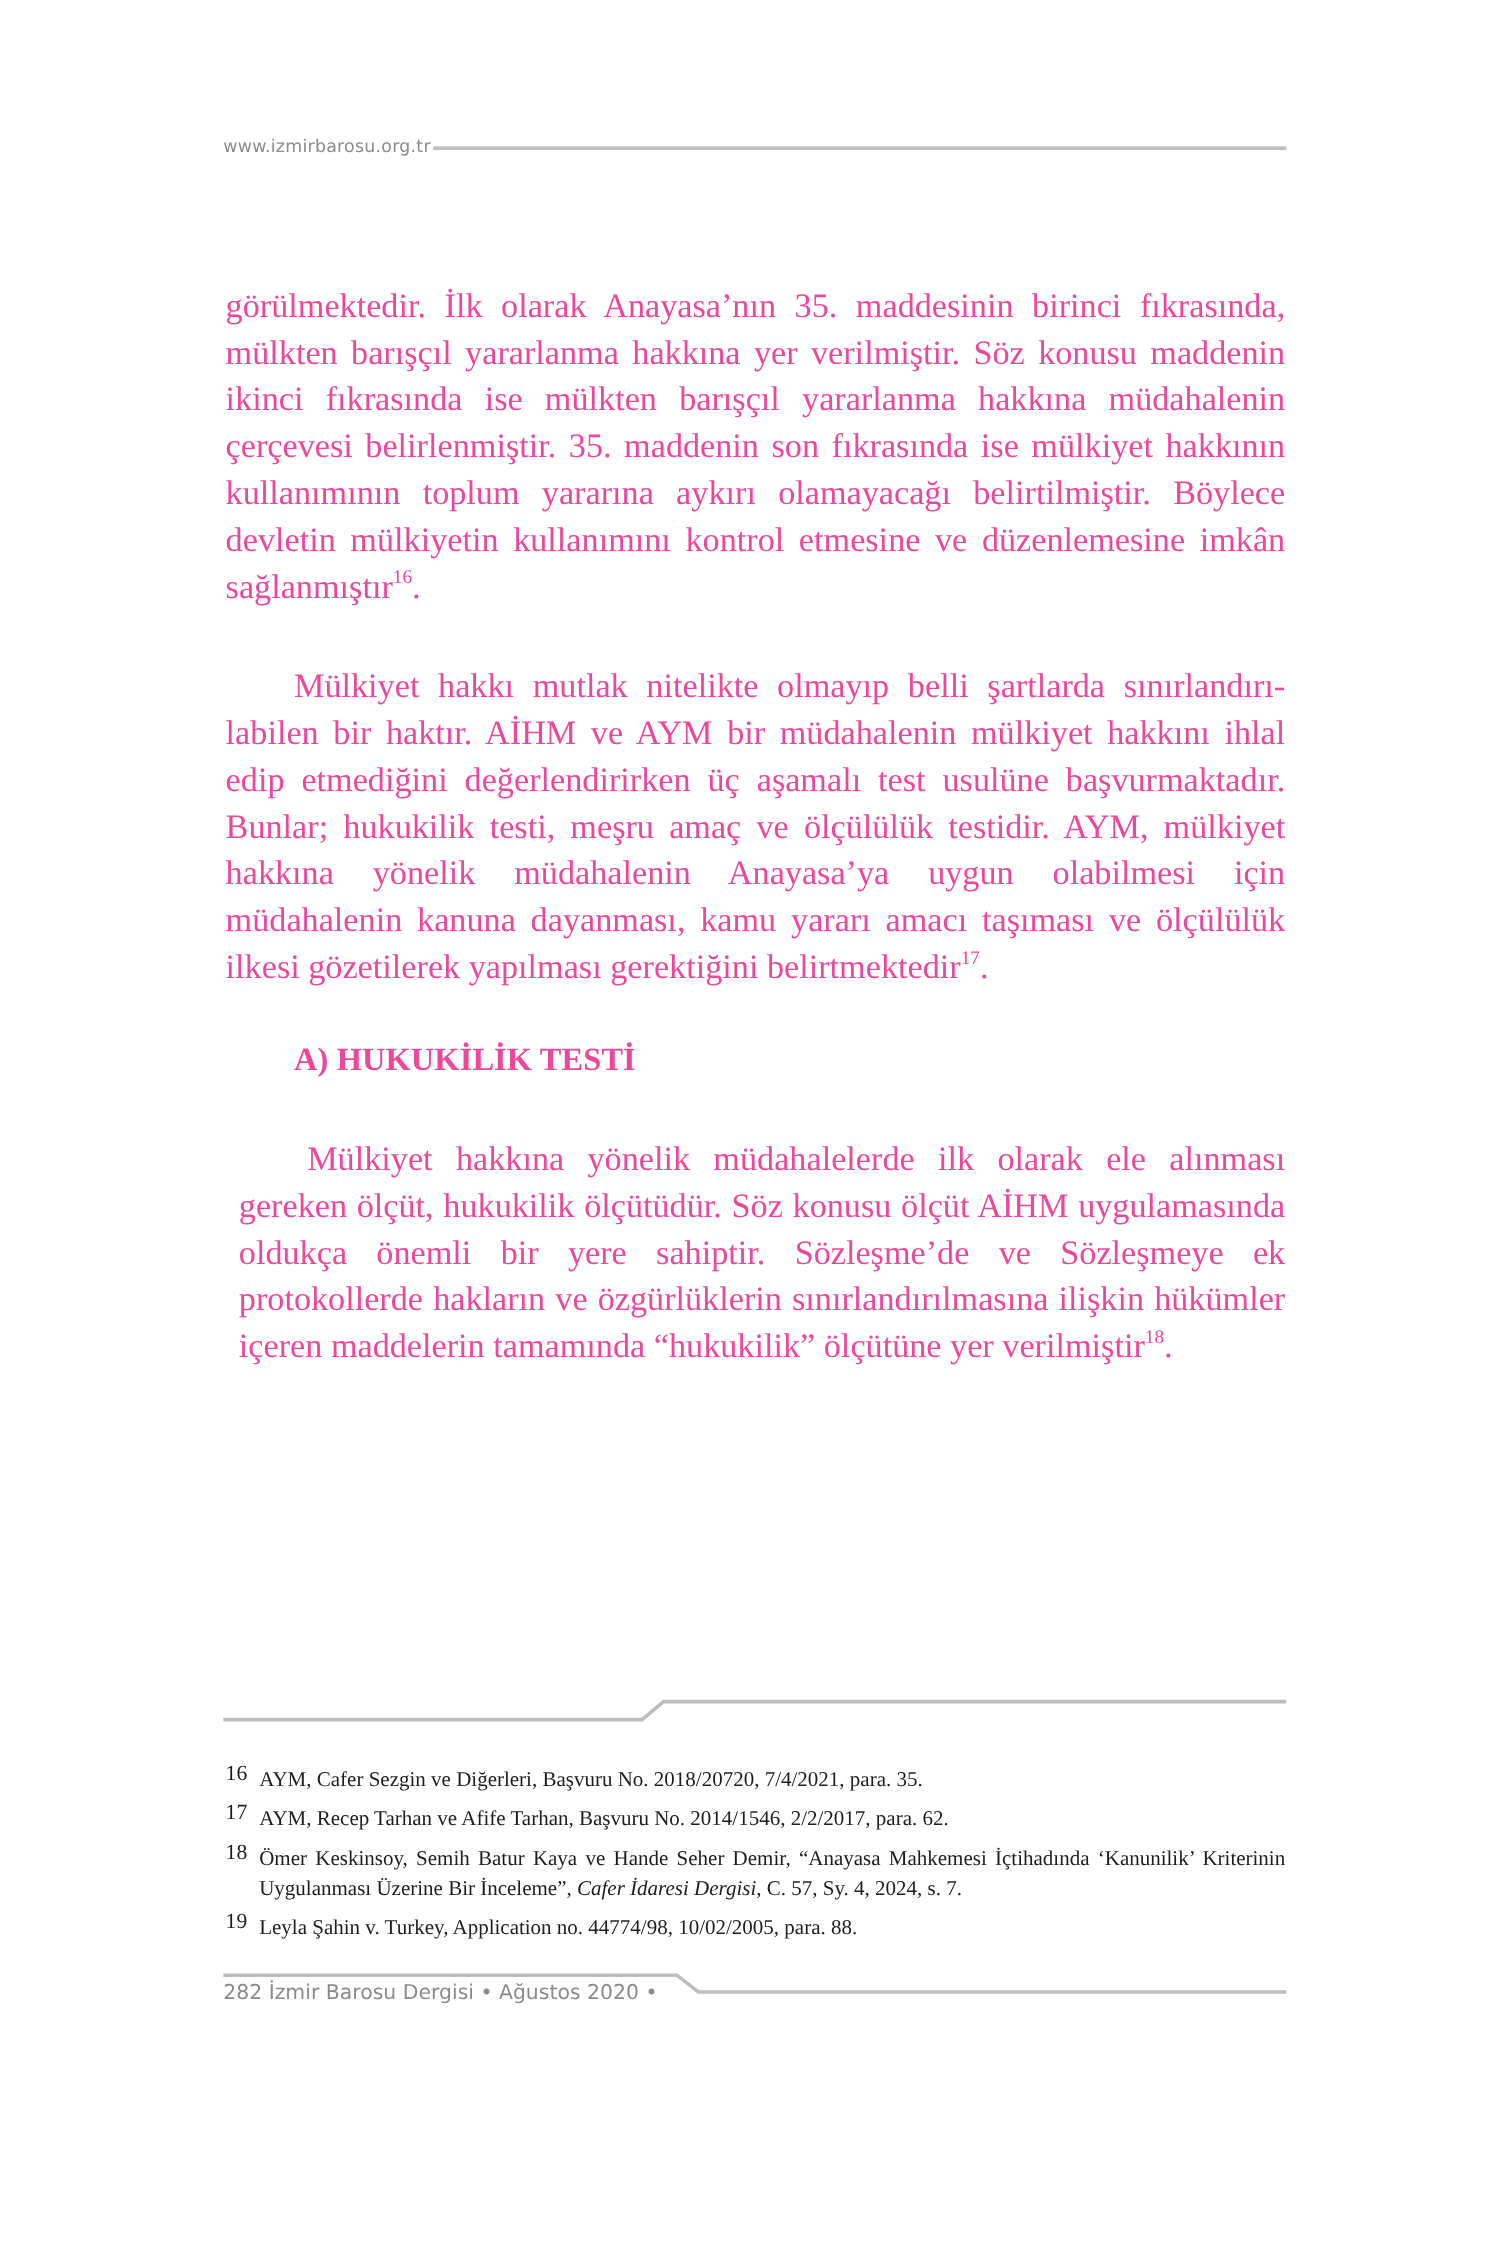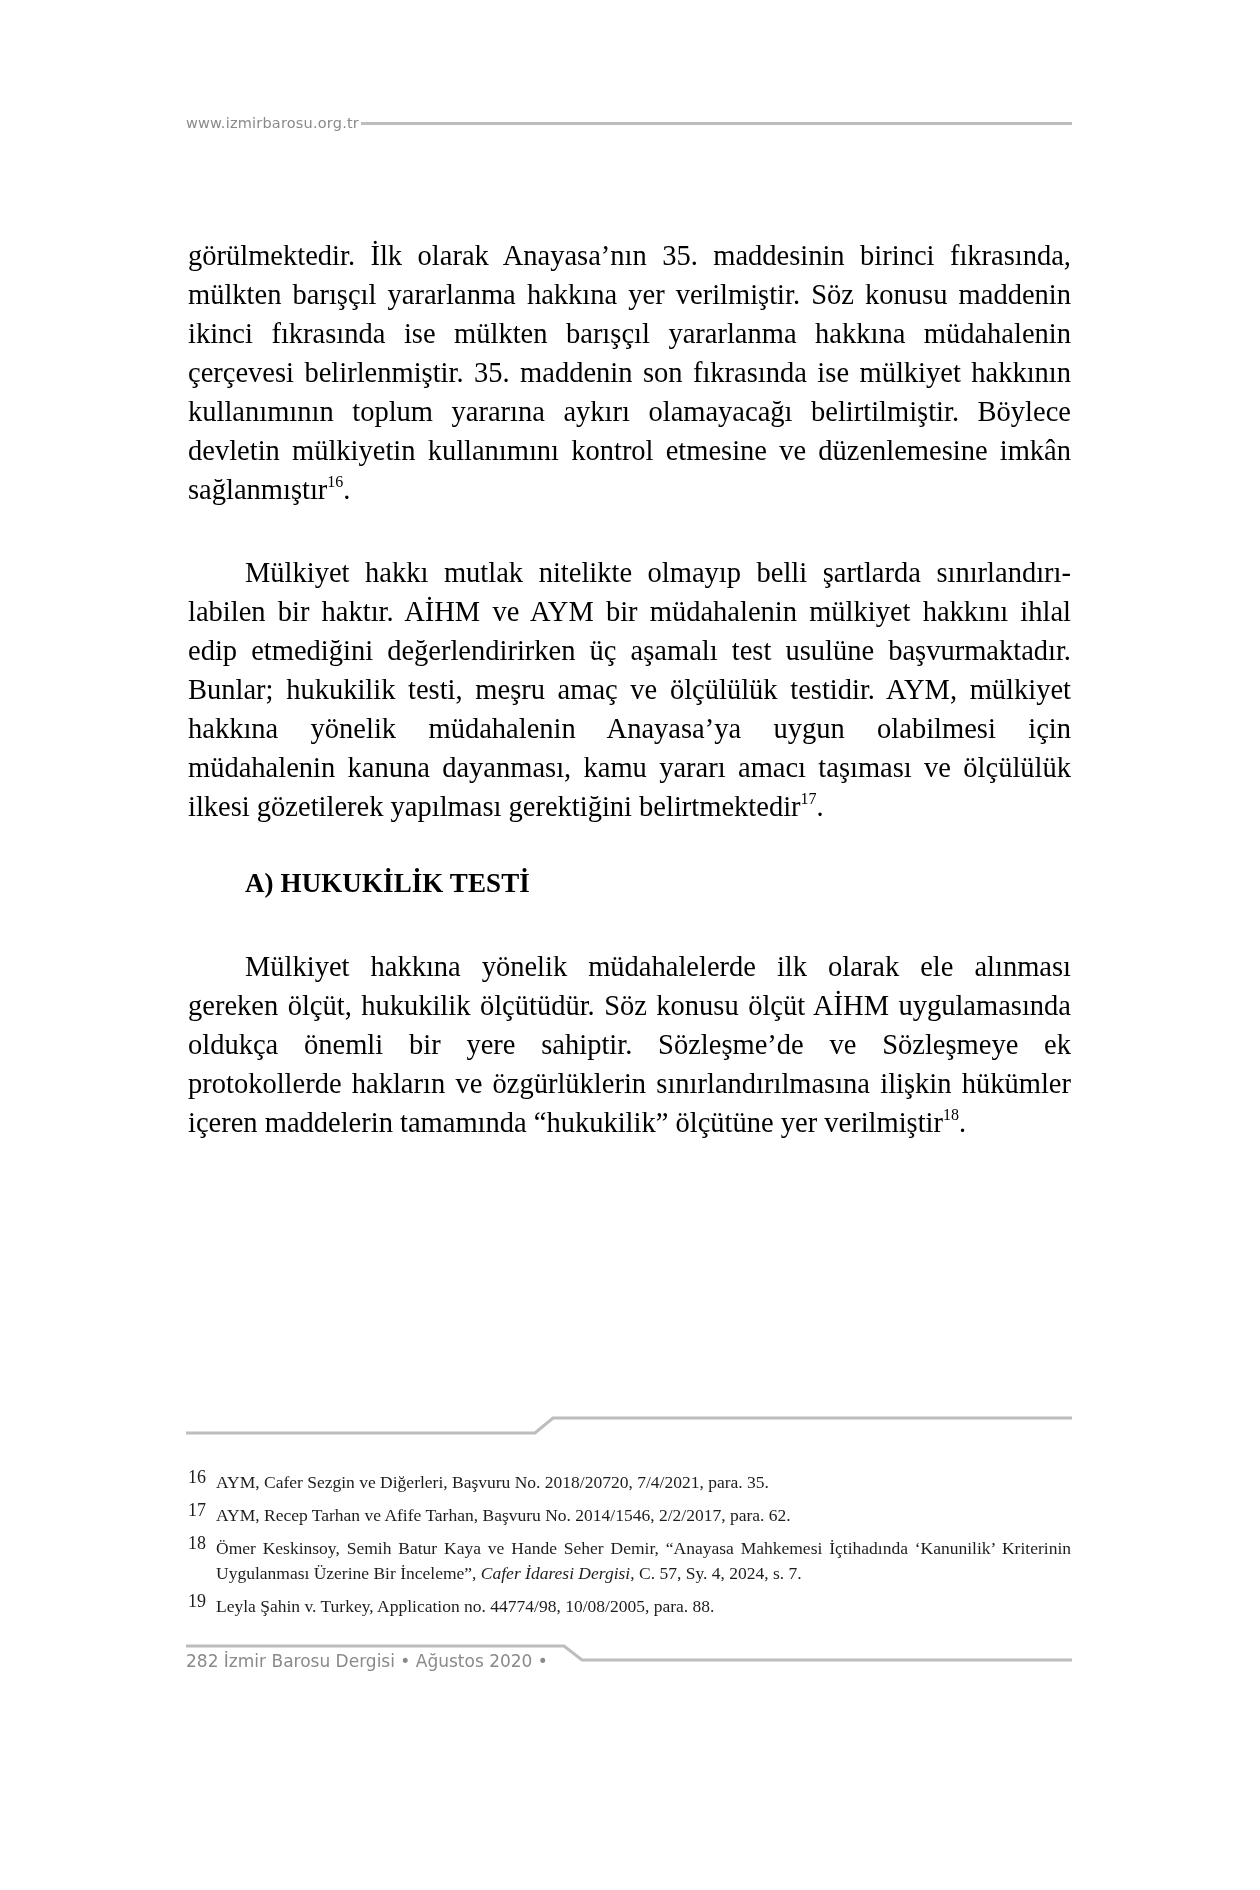--- a/index.html
+++ b/index.html
@@ -4,31 +4,31 @@
   <style>
     html, body { margin: 0; padding: 0; background: #ffffff; }
     body { width: 1260px; height: 1890px; position: relative; overflow: hidden; }
     .page { position: absolute; left: 0; top: 0; width: 1260px; height: 1890px; background: #fff; }
 
     .running-head { position: absolute; left: 186px; top: 110px; width: 886px; height: 26px; display: flex; align-items: center; }
     .running-head .url { font-family: "DejaVu Sans", sans-serif; font-size: 14.5px; color: #8a8a8a; letter-spacing: 0.2px; white-space: nowrap; }
     .running-head .rule { flex: 1; height: 3px; background: #bdbdbd; margin-left: 2px; }
 
     .body { position: absolute; left: 188px; top: 236px; width: 883px;
-      font-family: "Liberation Serif", "DejaVu Serif", serif; font-size: 28.5px; line-height: 39px; color: #000000; }
+      font-family: "Liberation Serif", "DejaVu Serif", serif; font-size: 28.5px; line-height: 39px; color: #ec4899; }
     .para { margin: 0; text-align: justify; hyphens: manual; }
     .para.indent { text-indent: 57px; }
     .para sup { font-size: 16px; line-height: 0; vertical-align: super; position: relative; top: -2px; }
     .heading { margin: 0; padding-left: 57px; font-weight: bold; font-size: 27px; letter-spacing: 0.1px; }
 
     #p1 { margin-top: 0; }
     #h1 { margin-top: 37px; }
     #p2 { margin-top: 44px; }
     #h2 { margin-top: 38px; }
-    #p3 { margin-top: 44px; }
+    #p3 { margin-top: 44px; margin-left: 11px; }
     #p4 { margin-top: 40px; }
 
     .fn-sep { position: absolute; left: 186px; top: 1414px; width: 886px; height: 24px; }
 
     .footnotes { position: absolute; left: 188px; top: 1470px; width: 883px;
       font-family: "Liberation Serif", "DejaVu Serif", serif; font-size: 17.5px; line-height: 25px; color: #1d1d1d; }
     .fn { display: flex; margin: 0 0 8px 0; }
     .fn .num { width: 28px; flex: none; font-size: 18px; position: relative; top: -5px; }
     .fn .txt { flex: 1; text-align: justify; }
     .fn .txt i { font-style: italic; }
@@ -70,21 +70,21 @@
     <div class="fn">
       <span class="num">17</span>
       <span class="txt">AYM, Recep Tarhan ve Afife Tarhan, Başvuru No. 2014/1546, 2/2/2017, para. 62.</span>
     </div>
     <div class="fn">
       <span class="num">18</span>
       <span class="txt"><span>Ömer Keskinsoy, Semih Batur Kaya ve Hande Seher Demir, “Anayasa Mahkemesi İçtihadında ‘Kanunilik’ Kriterinin Uygulanması Üzerine Bir İnceleme”, </span><i>Cafer İdaresi Dergisi</i><span>, C. 57, Sy. 4, 2024, s. 7.</span></span>
     </div>
     <div class="fn">
       <span class="num">19</span>
-      <span class="txt">Leyla Şahin v. Turkey, Application no. 44774/98, 10/08/2005, para. 88.</span>
+      <span class="txt">Leyla Şahin v. Turkey, Application no. 44774/98, 10/02/2005, para. 88.</span>
     </div>
   </div>
 
   <svg class="foot-rule" viewBox="0 0 886 24" preserveAspectRatio="none">
     <polyline points="0,6 378,6 396,20 886,20" fill="none" stroke="#bdbdbd" stroke-width="3"></polyline>
   </svg>
 
   <div class="folio">
     <span>282</span>
     <span>İzmir Barosu Dergisi</span>

